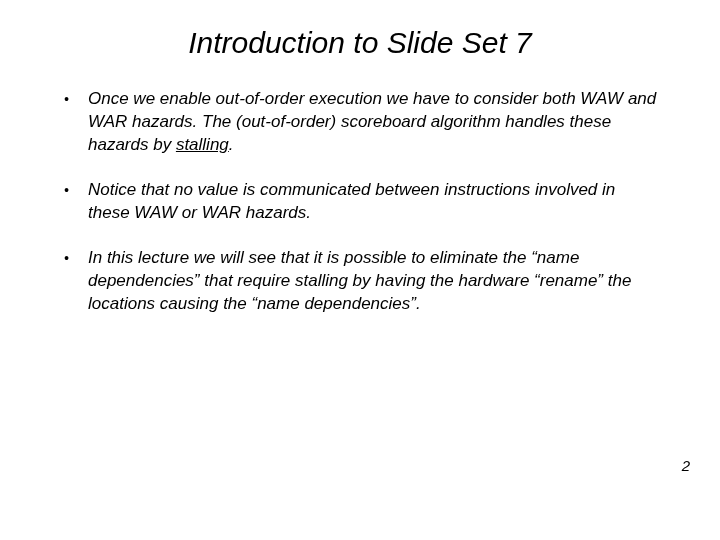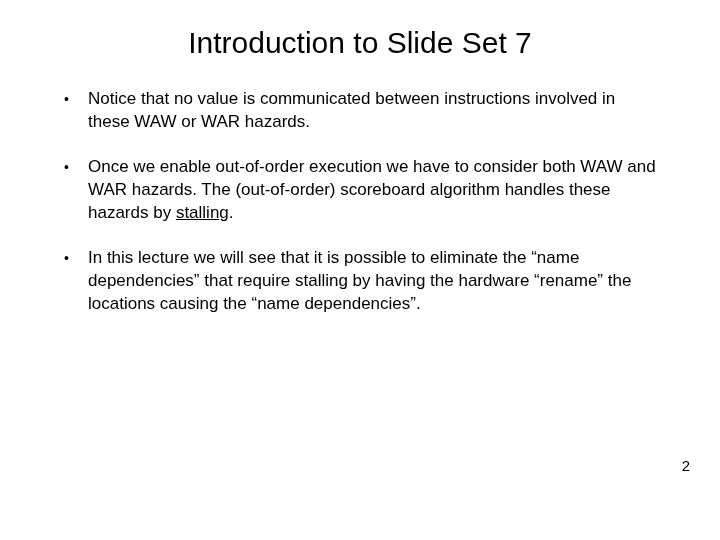--- a/index.html
+++ b/index.html
@@ -1,35 +1,35 @@
 <!DOCTYPE html>
 <html><head>
 <meta charset="utf-8">
 <style>
   * { margin: 0; padding: 0; box-sizing: border-box; }
   html, body { width: 720px; height: 540px; background: #fff; font-family: Arial, Helvetica, sans-serif; color: #000; }
-  .slide { width: 720px; height: 488px; position: relative; padding: 20px 60px 12px 60px; }
+  .slide { width: 720px; height: 488px; position: relative; padding: 20px 60px 12px 60px; font-style: italic; }
   .title { font-size: 30px; text-align: center; margin-top: 6px; margin-bottom: 28px; font-weight: normal; }
   ul.bullets { list-style: none; }
   ul.bullets > li { position: relative; padding-left: 28px; font-size: 17px; line-height: 1.35; margin-bottom: 22px; }
   ul.bullets > li::before { content: "•"; position: absolute; left: 4px; top: 0; font-size: 14px; line-height: 1.6; }
   ul.bullets > li.gap-extra { margin-bottom: 40px; }
   .underline { text-decoration: underline; }
   .pagenum { position: absolute; right: 30px; bottom: 14px; font-size: 15px; }
 </style>
 </head>
 <body>
 
 <div class="slide">
   <h1 class="title">Introduction to Slide Set 7</h1>
   <ul class="bullets">
     <li>
-      <span>Notice that no value is communicated between instructions involved in these WAW or WAR hazards.</span>
+      <span>Once we enable out-of-order execution we have to consider both WAW and WAR hazards.   The (out-of-order) scoreboard algorithm handles these hazards by </span><span class="underline">stalling</span><span>.</span>
     </li>
     <li>
-      <span>Once we enable out-of-order execution we have to consider both WAW and WAR hazards.   The (out-of-order) scoreboard algorithm handles these hazards by </span><span class="underline">stalling</span><span>.</span>
+      <span>Notice that no value is communicated between instructions involved in these WAW or WAR hazards.</span>
     </li>
     <li class="gap-extra">
       <span>In this lecture we will see that it is possible to eliminate the “name dependencies” that require stalling by having the hardware “rename” the locations causing the “name dependencies”.</span>
     </li>
   </ul>
   <div class="pagenum">2</div>
 </div>
 
 </body></html>

